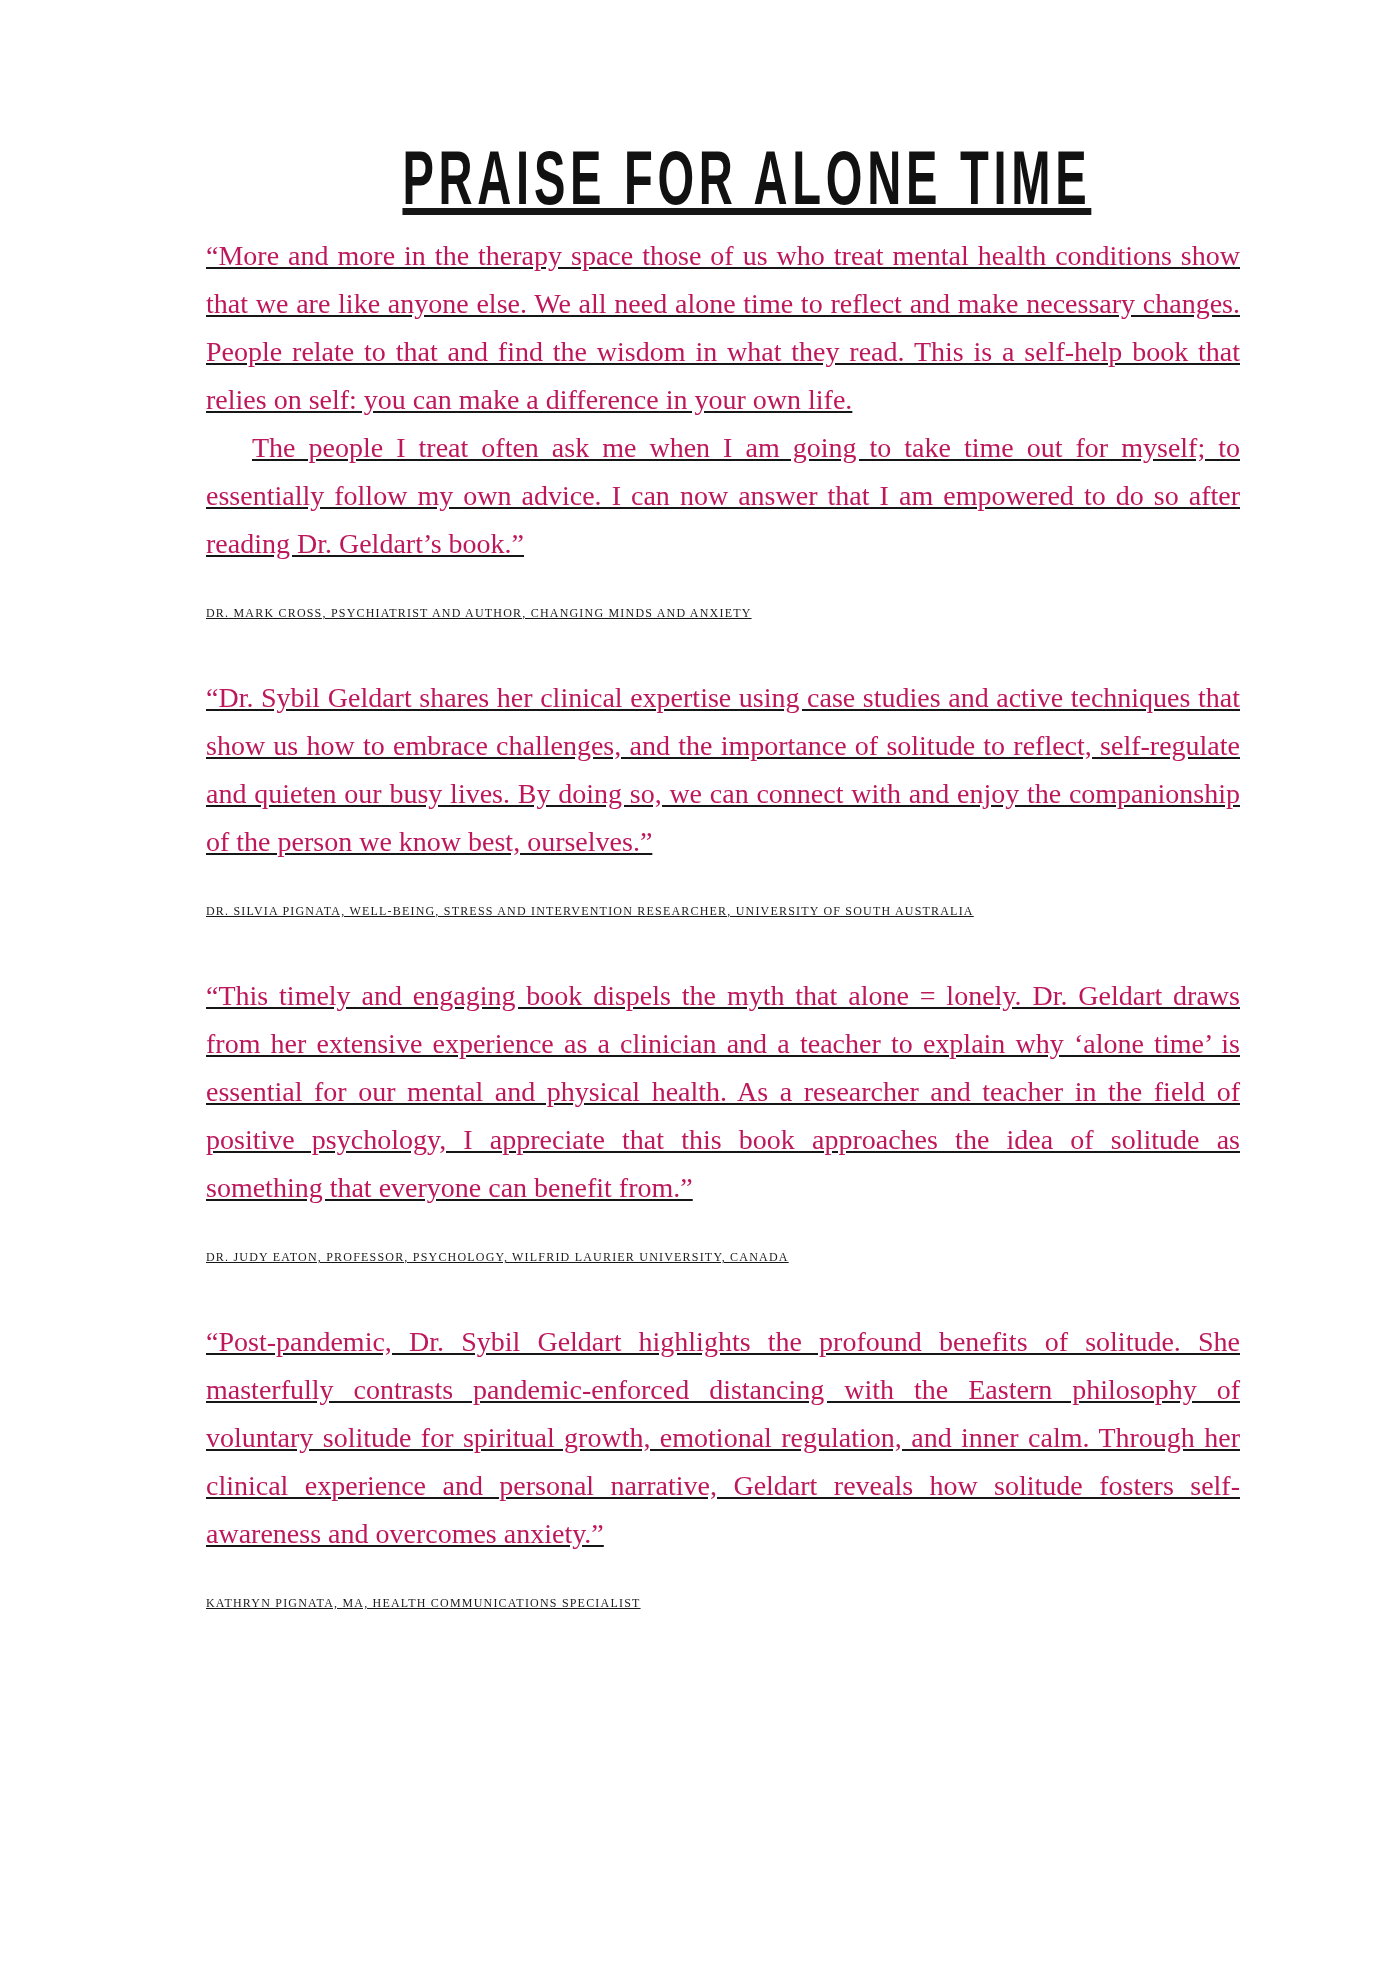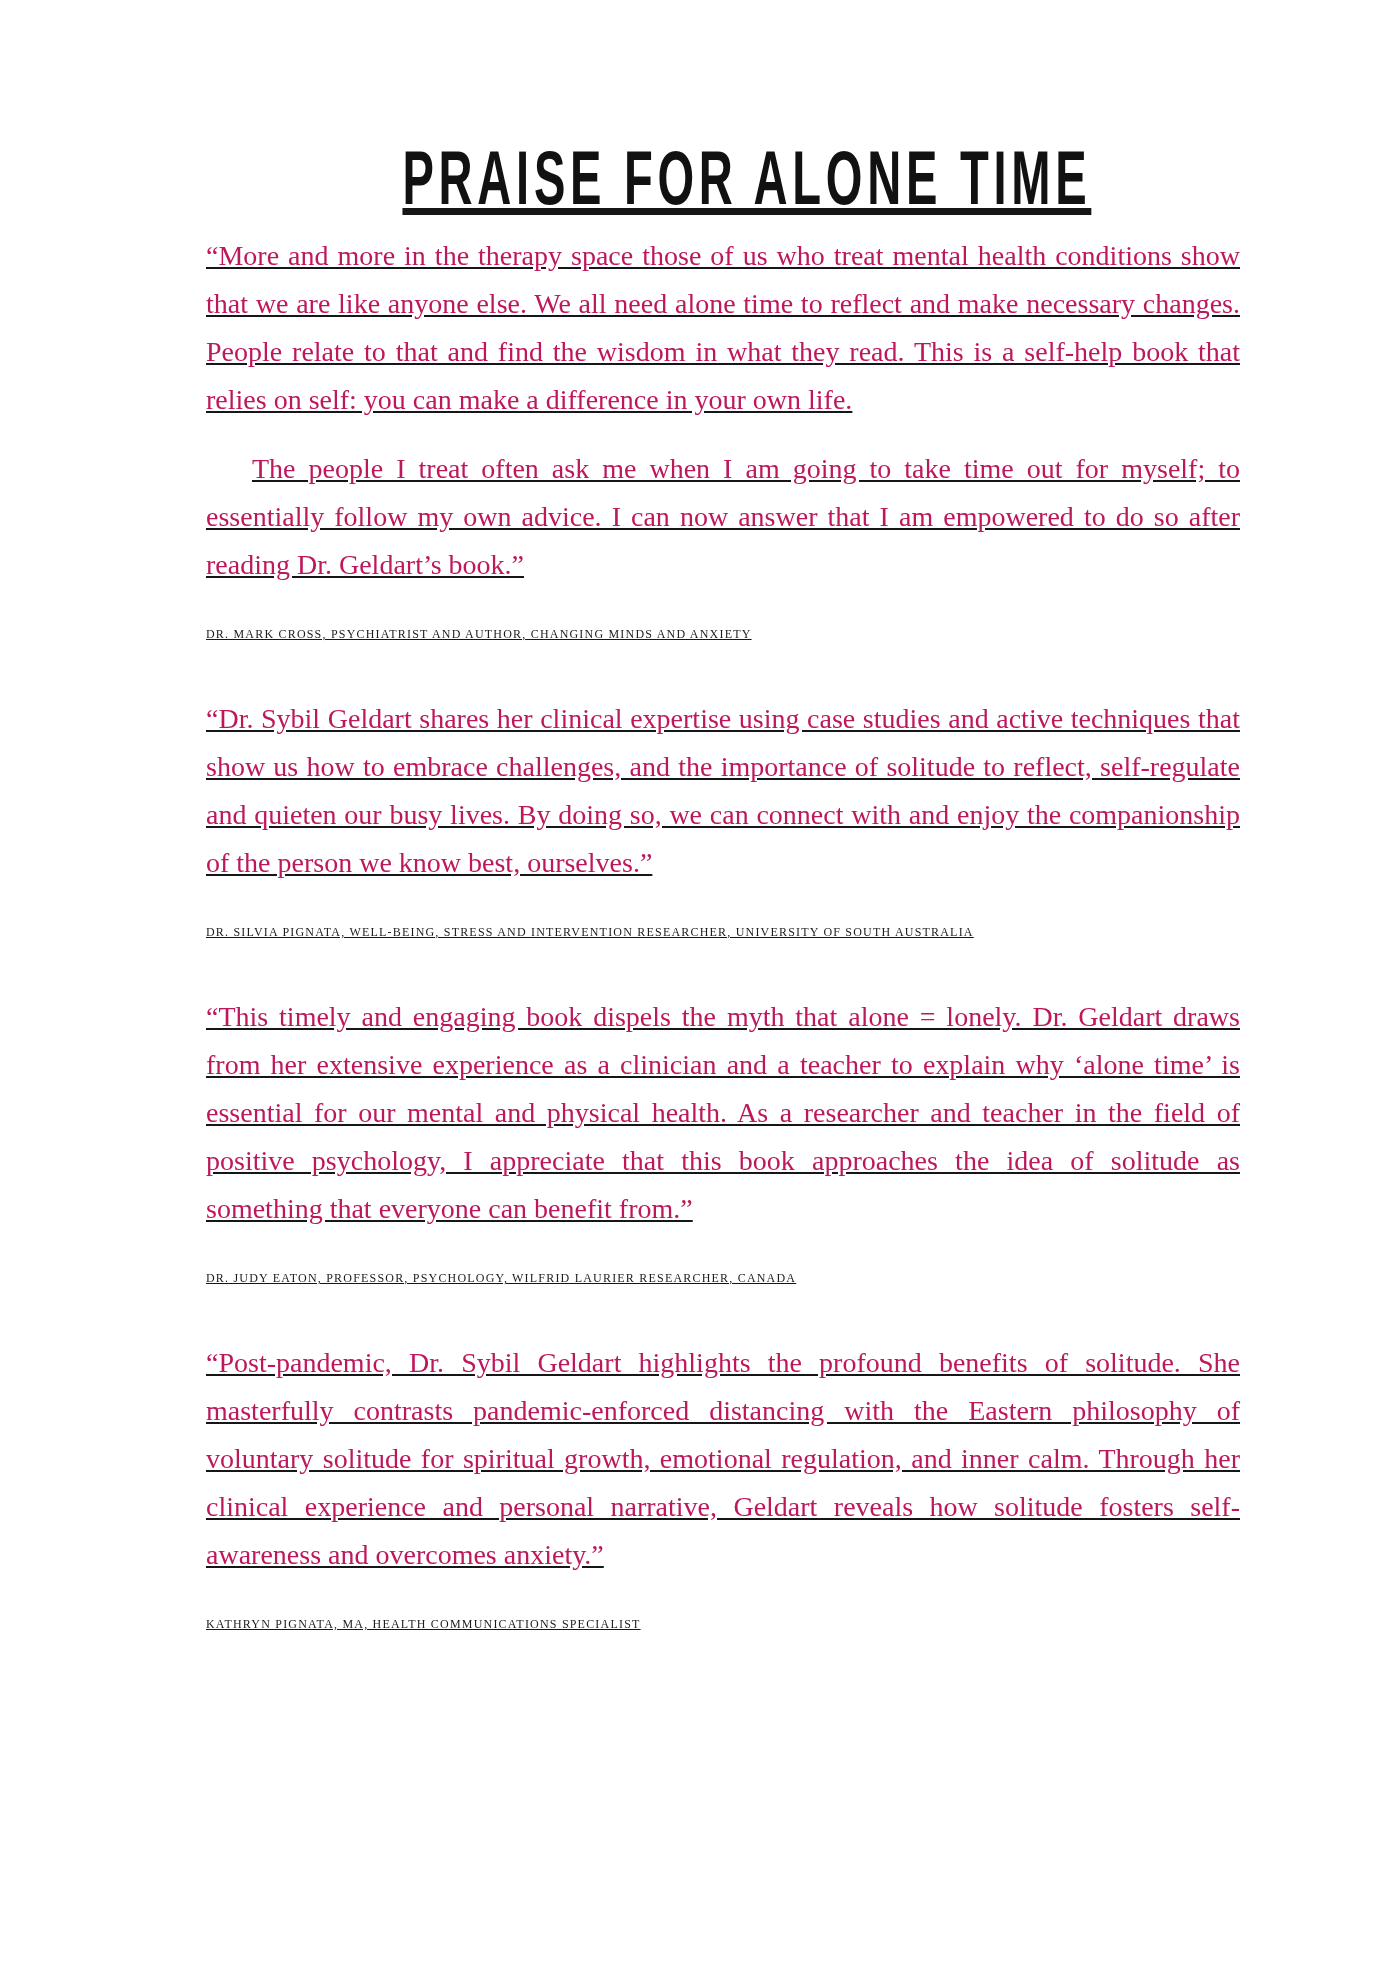--- a/index.html
+++ b/index.html
@@ -40,21 +40,20 @@
   }
   .quote-block p {
     margin: 0;
     font-size: 28px;
     line-height: 48px;
     text-align: justify;
     color: #be185d;
   }
   .quote-block p.indent {
     text-indent: 46px;
-    margin-top: 21px;
   }
   .attribution {
     font-size: 12px;
     line-height: 42px;
     letter-spacing: 1.2px;
     margin: 24px 0 40px 0;
     color: #1c1c1c;
     text-align: left;
   }
 </style>
@@ -71,21 +70,21 @@
     <div class="attribution">DR. MARK CROSS, PSYCHIATRIST AND AUTHOR, CHANGING MINDS AND ANXIETY</div>
   </div>
 
   <div class="quote-block">
     <p>“Dr. Sybil Geldart shares her clinical expertise using case studies and active techniques that show us how to embrace challenges, and the importance of solitude to reflect, self-regulate and quieten our busy lives. By doing so, we can connect with and enjoy the companionship of the person we know best, ourselves.”</p>
     <div class="attribution">DR. SILVIA PIGNATA, WELL-BEING, STRESS AND INTERVENTION RESEARCHER, UNIVERSITY OF SOUTH AUSTRALIA</div>
   </div>
 
   <div class="quote-block">
     <p>“This timely and engaging book dispels the myth that alone = lonely. Dr. Geldart draws from her extensive experience as a clinician and a teacher to explain why ‘alone time’ is essential for our mental and physical health. As a researcher and teacher in the field of positive psychology, I appreciate that this book approaches the idea of solitude as something that everyone can benefit from.”</p>
-    <div class="attribution">DR. JUDY EATON, PROFESSOR, PSYCHOLOGY, WILFRID LAURIER RESEARCHER, CANADA</div>
+    <div class="attribution">DR. JUDY EATON, PROFESSOR, PSYCHOLOGY, WILFRID LAURIER UNIVERSITY, CANADA</div>
   </div>
 
   <div class="quote-block">
     <p>“Post-pandemic, Dr. Sybil Geldart highlights the profound benefits of solitude. She masterfully contrasts pandemic-enforced distancing with the Eastern philosophy of voluntary solitude for spiritual growth, emotional regulation, and inner calm. Through her clinical experience and personal narrative, Geldart reveals how solitude fosters self-awareness and overcomes anxiety.”</p>
     <div class="attribution">KATHRYN PIGNATA, MA, HEALTH COMMUNICATIONS SPECIALIST</div>
   </div>
 
 </div>
 
 </body></html>

